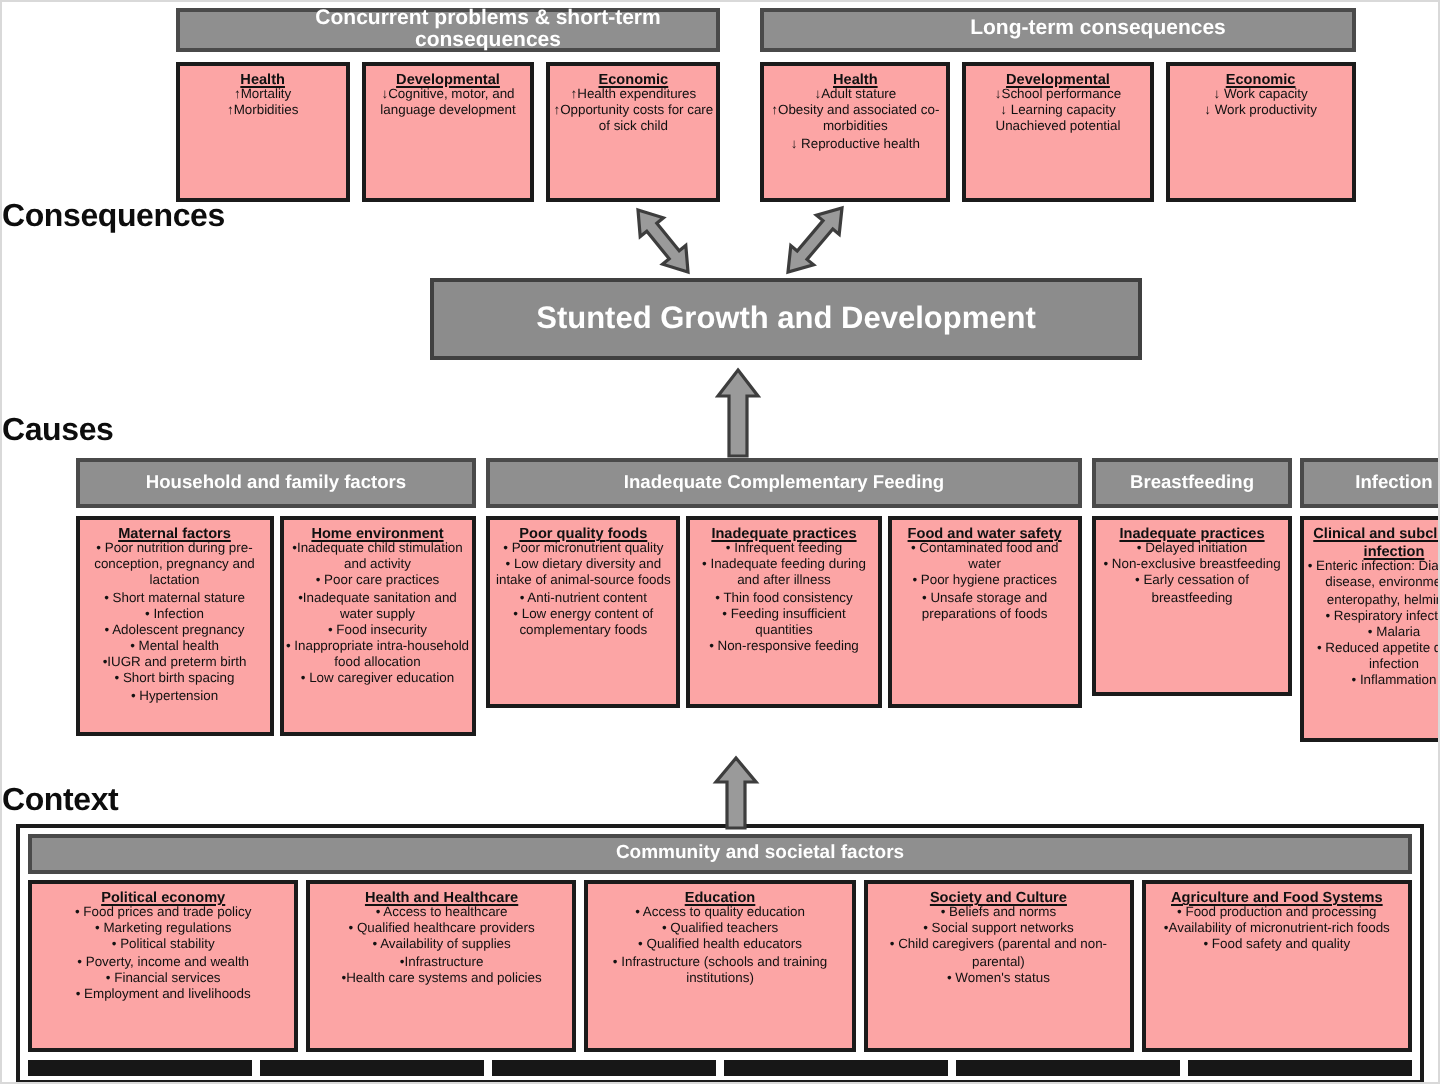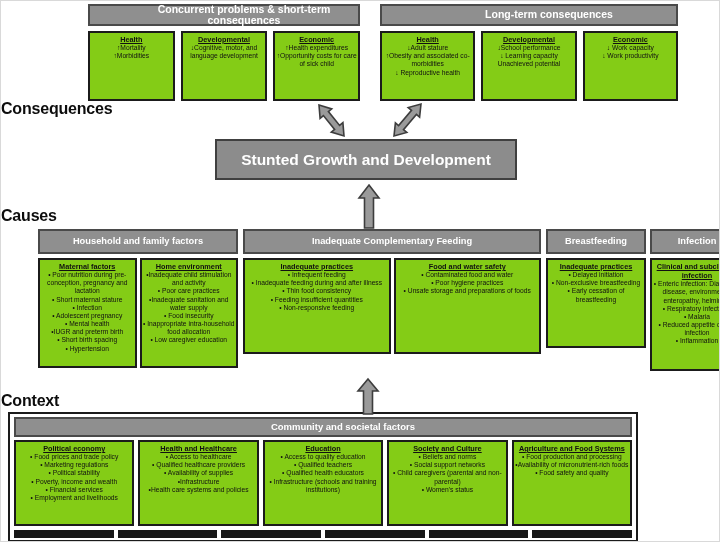--- a/index.html
+++ b/index.html
@@ -12,54 +12,54 @@
   .seclabel{position:absolute;font-size:16px;font-weight:bold;color:#0d0d0d;letter-spacing:-0.2px;z-index:3;}
   
   .gbar{
     background:#8f8f8f;border:2px solid #4a4a4a;color:#fff;font-weight:bold;
     display:flex;align-items:center;justify-content:center;text-align:center;
     box-sizing:border-box;line-height:1.05;padding-left:40px;
   }
   
   .boxrow{display:flex;align-items:flex-start;}
   .wbox{
-    background:#84cc16;border:2px solid #1b1b1b;box-sizing:border-box;
+    background:#fca5a5;border:2px solid #1b1b1b;box-sizing:border-box;
     padding:2px 1px;text-align:center;flex:1 1 0;min-width:0;
   }
   .wtitle{font-size:7.3px;font-weight:bold;text-decoration:underline;line-height:1.25;}
   .witem{font-size:6.7px;line-height:1.22;}
   
   #short-term-group{position:absolute;left:88px;top:4px;width:272px;z-index:2;}
   #long-term-group{position:absolute;left:380px;top:4px;width:298px;z-index:2;}
   .top-hdr{height:22px;font-size:10.5px;margin-bottom:5px;}
   .top-boxes{gap:6px;}
   .top-boxes .wbox{min-height:70px;}
   
   #center-box{
-    position:absolute;left:215px;top:139px;width:302px;height:41px;z-index:2;
+    position:absolute;left:215px;top:139px;width:356px;height:41px;z-index:2;
     background:#8c8c8c;border:2px solid #404040;box-sizing:border-box;
     color:#fff;font-size:15.5px;font-weight:bold;
     display:flex;align-items:center;justify-content:center;text-align:center;
   }
   
   #causes-row{position:absolute;left:10px;top:229px;width:706px;display:flex;z-index:2;margin-left:28px;}
   .cause-group{display:flex;flex-direction:column;}
   #group-household{width:200px;}
   #group-feeding{width:298px;margin-left:5px;}
   #group-breastfeeding{width:100px;margin-left:5px;}
   #group-infection{width:94px;margin-left:4px;}
   .cause-hdr{height:25px;font-size:9.3px;margin-bottom:4px;padding:0 2px;}
   .cause-boxes{gap:3px;}
   #group-household .wbox{min-height:110px;}
   #group-feeding .wbox{min-height:96px;}
   #group-breastfeeding .wbox{min-height:90px;}
   #group-infection .wbox{min-height:113px;}
   
   #context-box{
-    position:absolute;left:8px;top:412px;width:630px;height:130px;z-index:2;
+    position:absolute;left:8px;top:412px;width:704px;height:130px;z-index:2;
     background:#fff;border:2px solid #1b1b1b;box-sizing:border-box;
     padding:3px 4px 0 4px;
   }
   .ctx-hdr{height:20px;font-size:9.5px;margin-bottom:3px;}
   .ctx-boxes{gap:4px;}
   .ctx-boxes .wbox{min-height:86px;}
   .cutrow{display:flex;gap:4px;margin-top:4px;}
   .cutrow .cut{flex:1 1 0;height:8px;background:#171717;}
   
   #arrows{position:absolute;left:0;top:0;z-index:4;pointer-events:none;}
@@ -141,20 +141,27 @@
           <div class="witem">• Food insecurity</div>
           <div class="witem">• Inappropriate intra-household food allocation</div>
           <div class="witem">• Low caregiver education</div>
         </div>
       </div>
   </div>
   <div class="cause-group" id="group-feeding">
     <div class="gbar cause-hdr">Inadequate Complementary Feeding</div>
     <div class="boxrow cause-boxes">
         <div class="wbox">
+          <div class="wtitle">Poor quality foods</div>
+          <div class="witem">• Poor micronutrient quality</div>
+          <div class="witem">• Low dietary diversity and intake of animal-source foods</div>
+          <div class="witem">• Anti-nutrient content</div>
+          <div class="witem">• Low energy content of complementary foods</div>
+        </div>
+        <div class="wbox">
           <div class="wtitle">Inadequate practices</div>
           <div class="witem">• Infrequent feeding</div>
           <div class="witem">• Inadequate feeding during and after illness</div>
           <div class="witem">• Thin food consistency</div>
           <div class="witem">• Feeding insufficient quantities</div>
           <div class="witem">• Non-responsive feeding</div>
         </div>
         <div class="wbox">
           <div class="wtitle">Food and water safety</div>
           <div class="witem">• Contaminated food and water</div>

